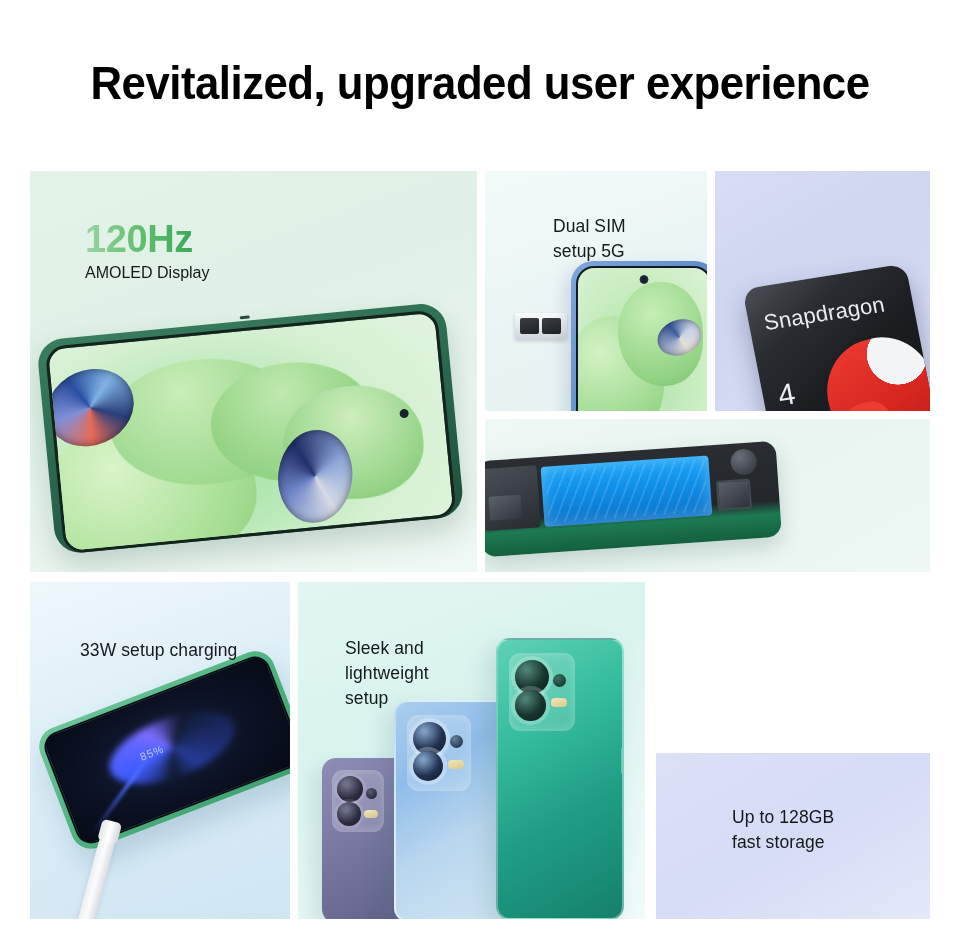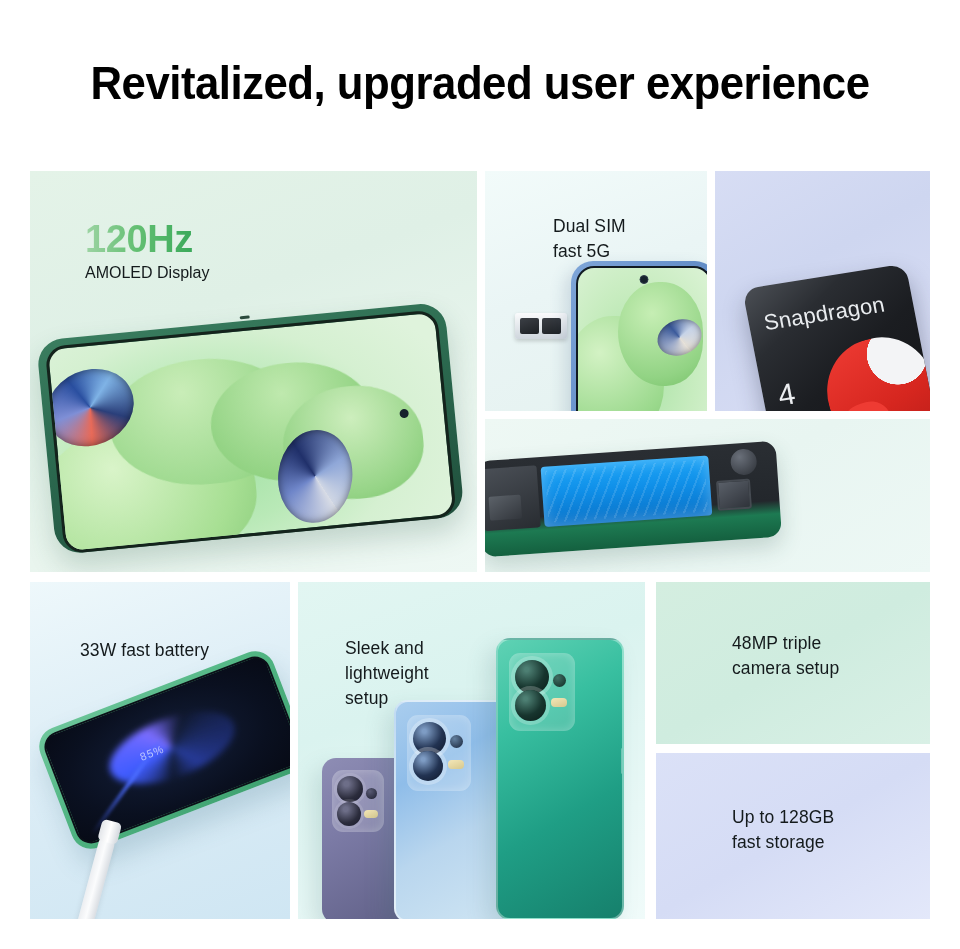--- a/index.html
+++ b/index.html
@@ -357,21 +357,21 @@
         <div class="scoop s4"></div>
         <div class="lens-a"></div>
         <div class="lens-b"></div>
         <div class="punch"></div>
       </div>
     </div>
   </div>
 
   <div class="card" id="card-sim">
     <div class="card-label">Dual SIM
-fast 5G</div>
+setup 5G</div>
     <div class="sim-tray"></div>
     <div class="sim-phone">
       <div class="scr">
         <div class="cam"></div>
         <div class="blob b1"></div>
         <div class="blob b2"></div>
         <div class="lens"></div>
       </div>
     </div>
   </div>
@@ -390,21 +390,21 @@
   <div class="card" id="card-battery">
     <div class="bat-phone">
       <div class="board"></div>
       <div class="cell"></div>
       <div class="chipsq"></div>
       <div class="rnd"></div>
     </div>
   </div>
 
   <div class="card" id="card-charge">
-    <div class="card-label">33W fast battery</div>
+    <div class="card-label">33W setup charging</div>
     <div class="chg-phone">
       <div class="scr">
         <div class="swirl"></div>
         <div class="streak"></div>
         <div class="pct">85%</div>
       </div>
     </div>
     <div class="chg-cable"></div>
   </div>
 
@@ -432,23 +432,19 @@
     <div class="ph" id="ph-green">
       <div class="mod"></div>
       <div class="lg l1"></div>
       <div class="lg l2"></div>
       <div class="lg l3"></div>
       <div class="flash"></div>
       <div class="sidebtn"></div>
     </div>
   </div>
 
-  <div class="card" id="card-camera">
-    <div class="card-label">48MP triple
-camera setup</div>
-  </div>
 
   <div class="card" id="card-storage">
     <div class="card-label">Up to 128GB
 fast storage</div>
   </div>
 
 </div>
 
 </body></html>

